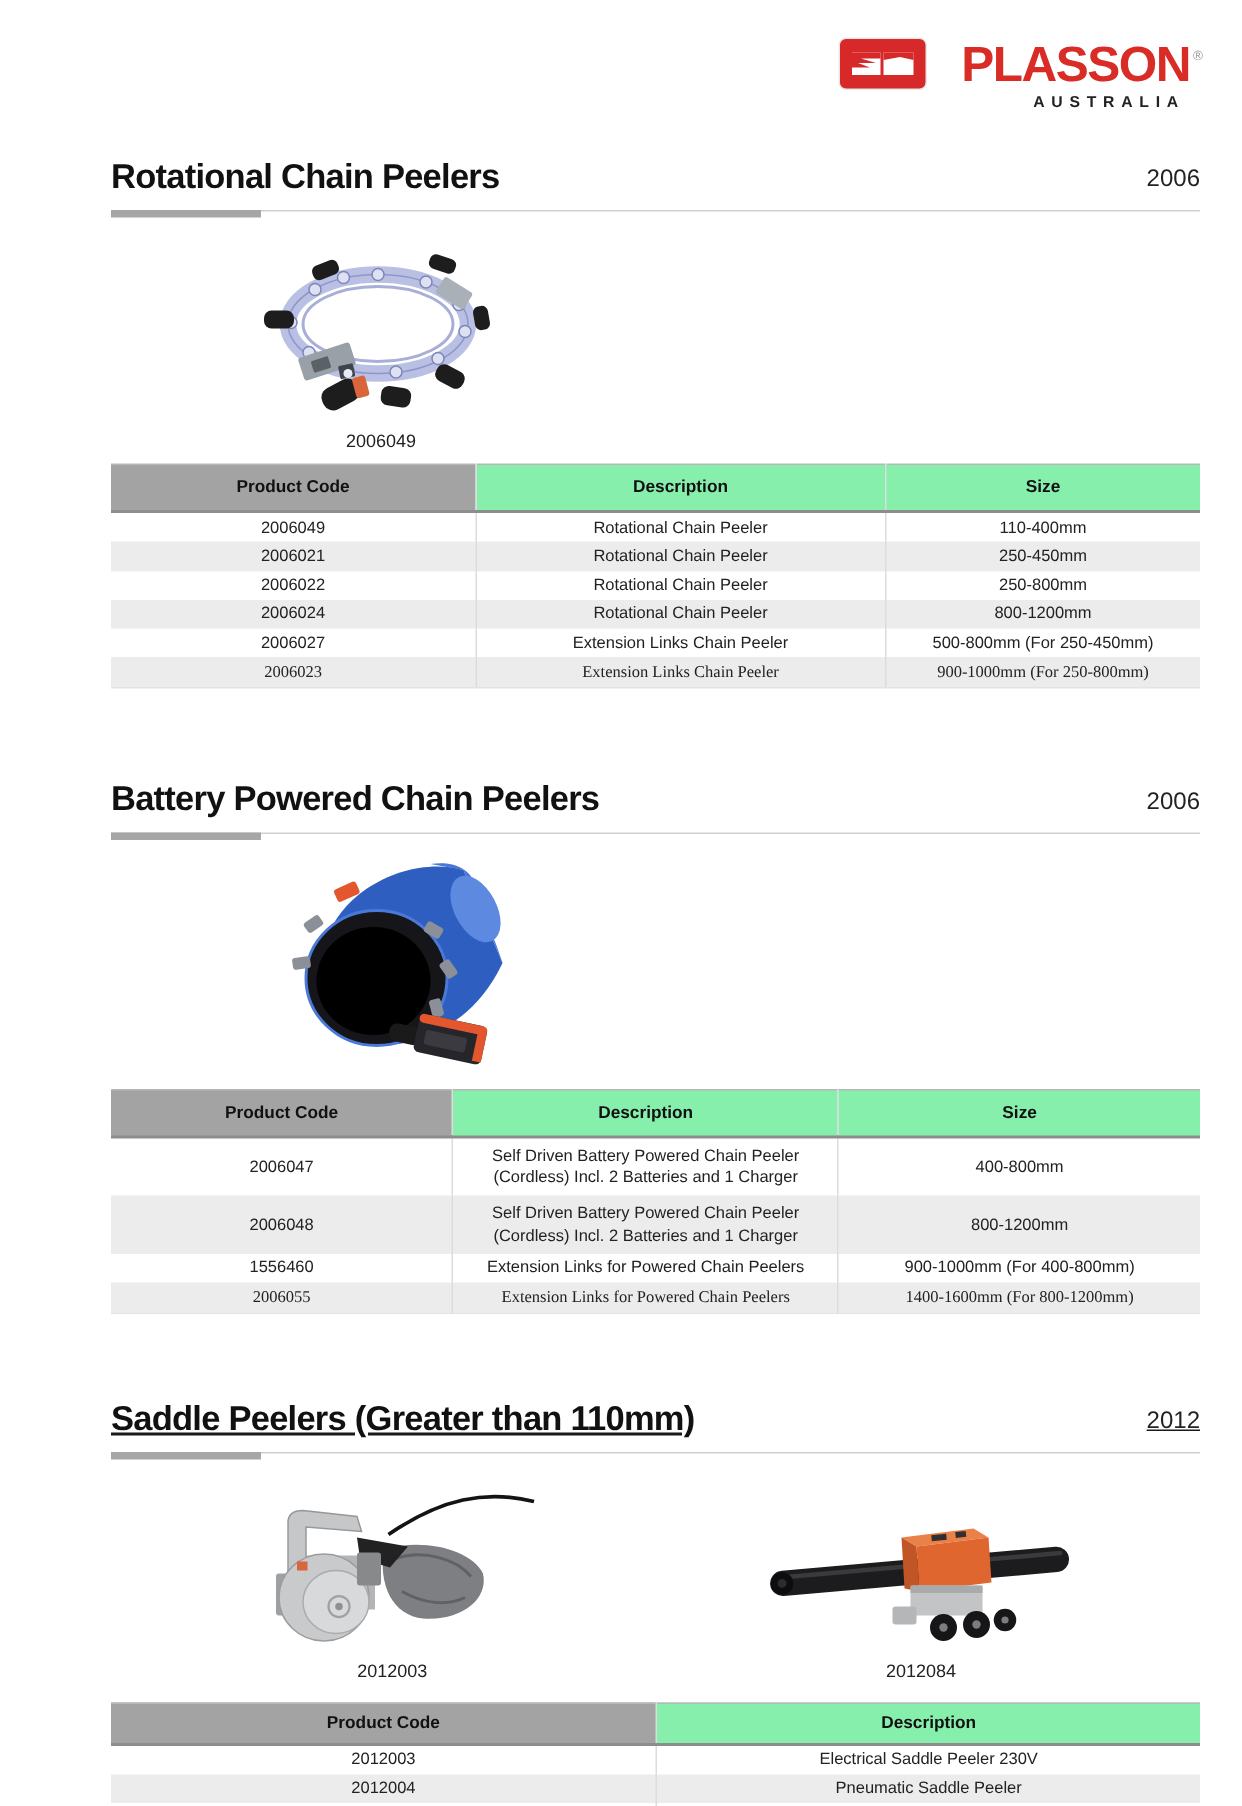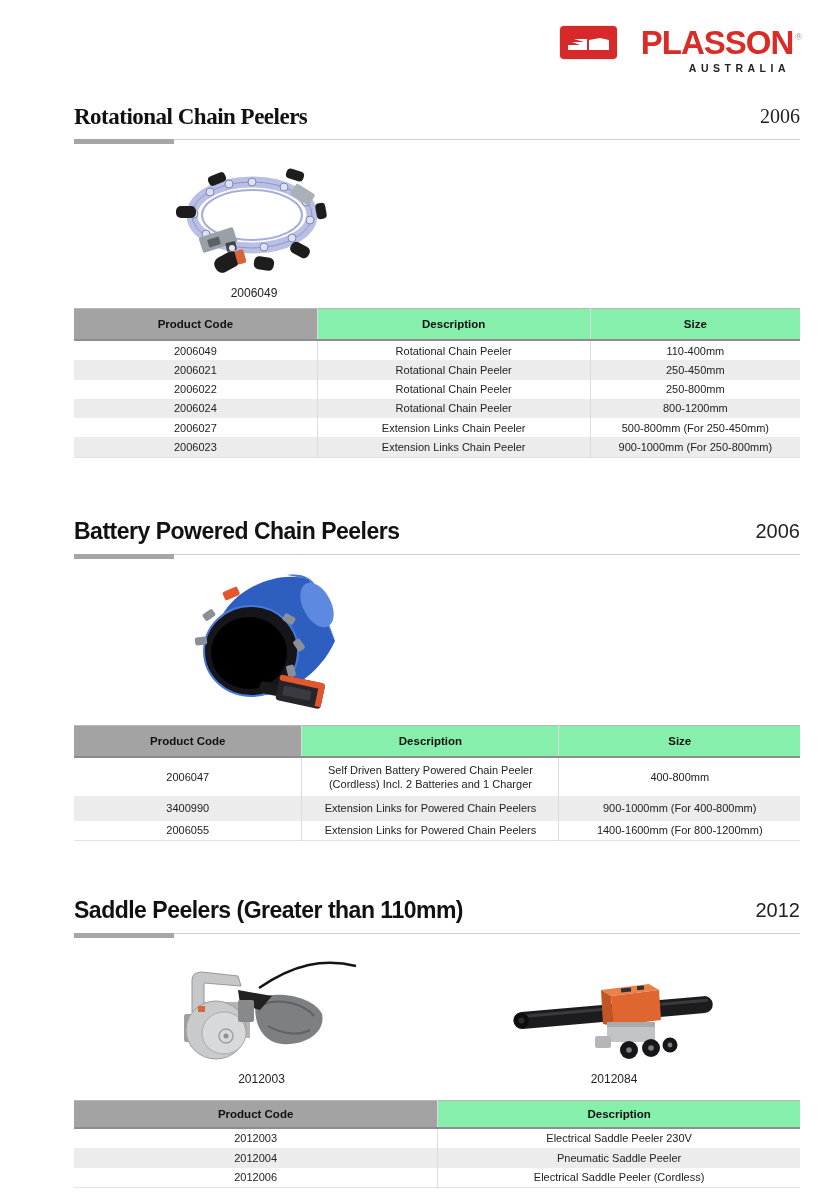--- a/index.html
+++ b/index.html
@@ -30,28 +30,28 @@
     position: relative; top: -14px; left: 2px; letter-spacing: 0;
   }
   .logo-sub {
     font-size: 10.5px; font-weight: bold; letter-spacing: 4.5px;
     color: #222; margin-top: 3px; margin-right: 10px;
   }
 
   
   .section-header { display: flex; justify-content: space-between; align-items: flex-end; }
   .section-title { font-size: 23px; font-weight: bold; letter-spacing: -0.5px; color: #111; }
-  .section-page { font-size: 20px; color: #222; font-weight: normal; padding-bottom: 2px; }
+  .section-page { font-size: 16px; color: #222; font-weight: normal; padding-bottom: 2px; }
   .rule { position: relative; height: 5px; margin-top: 9px; }
   .rule .thin { position: absolute; top: 0; left: 0; right: 0; height: 1px; background: #cfcfcf; }
   .rule .thick { position: absolute; top: 0; left: 0; width: 100px; height: 5px; background: #a6a6a6; }
 
-  .mt-sec1 { margin-top: 30px; font-family: Liberation Serif, serif; }
+  .mt-sec1 { margin-top: 30px; }
   .mt-sec2 { margin-top: 60px; }
-  .mt-sec3 { margin-top: 56px; }
+  .mt-sec3 { margin-top: 56px; text-decoration: underline; }
 
   
   .figures { display: flex; }
   .figure { display: flex; flex-direction: column; align-items: center; }
   .figure-caption { font-size: 12px; color: #222; margin-top: 4px; text-align: center; }
   .fig1 { margin-left: 100px; margin-top: 18px; }
   .fig2 { margin-left: 115px; margin-top: 8px; }
   .figs3 { margin-top: 18px; }
   .fig3a { margin-left: 90px; }
   .fig3b { margin-left: 150px; margin-top: 8px; align-items: center; }
@@ -64,21 +64,21 @@
   }
   thead tr { border-bottom: 2px solid #8d8d8d; }
   th {
     font-size: 11.5px; font-weight: bold; text-align: center;
     padding: 9px 4px; background: #86efac; color: #111;
   }
   th:first-child { background: #a3a3a3; }
   td { text-align: center; padding: 2.5px 8px; line-height: 1.3; }
   td + td, th + th { border-left: 1px solid #dcdcdc; }
   tbody tr:nth-child(even) { background: #ececec; }
-  tbody tr:last-child { border-bottom: 1px solid #e3e3e3; }
+  tbody tr:last-child { border-bottom: 1px solid #e3e3e3; font-family: Liberation Serif, serif; }
 
   .t1 { margin-top: 8px; }
   .t1 th:nth-child(1), .t1 td:nth-child(1) { width: 33.5%; }
   .t1 th:nth-child(2), .t1 td:nth-child(2) { width: 37.6%; }
   .t1 th:nth-child(3), .t1 td:nth-child(3) { width: 28.9%; }
 
   .t2 { margin-top: 8px; }
   .t2 th:nth-child(1), .t2 td:nth-child(1) { width: 31.4%; }
   .t2 th:nth-child(2), .t2 td:nth-child(2) { width: 35.4%; }
   .t2 th:nth-child(3), .t2 td:nth-child(3) { width: 33.2%; }
@@ -249,21 +249,26 @@
             <th>Size</th>
           </tr>
         </thead>
       <tbody>
           <tr>
             <td>2006047</td>
             <td>Self Driven Battery Powered Chain Peeler (Cordless) Incl. 2 Batteries and 1 Charger</td>
             <td>400-800mm</td>
           </tr>
           <tr>
-            <td>3400990</td>
+            <td>2006048</td>
+            <td>Self Driven Battery Powered Chain Peeler (Cordless) Incl. 2 Batteries and 1 Charger</td>
+            <td>800-1200mm</td>
+          </tr>
+          <tr>
+            <td>1556460</td>
             <td>Extension Links for Powered Chain Peelers</td>
             <td>900-1000mm (For 400-800mm)</td>
           </tr>
           <tr>
             <td>2006055</td>
             <td>Extension Links for Powered Chain Peelers</td>
             <td>1400-1600mm (For 800-1200mm)</td>
           </tr>
         </tbody>
     </table>

